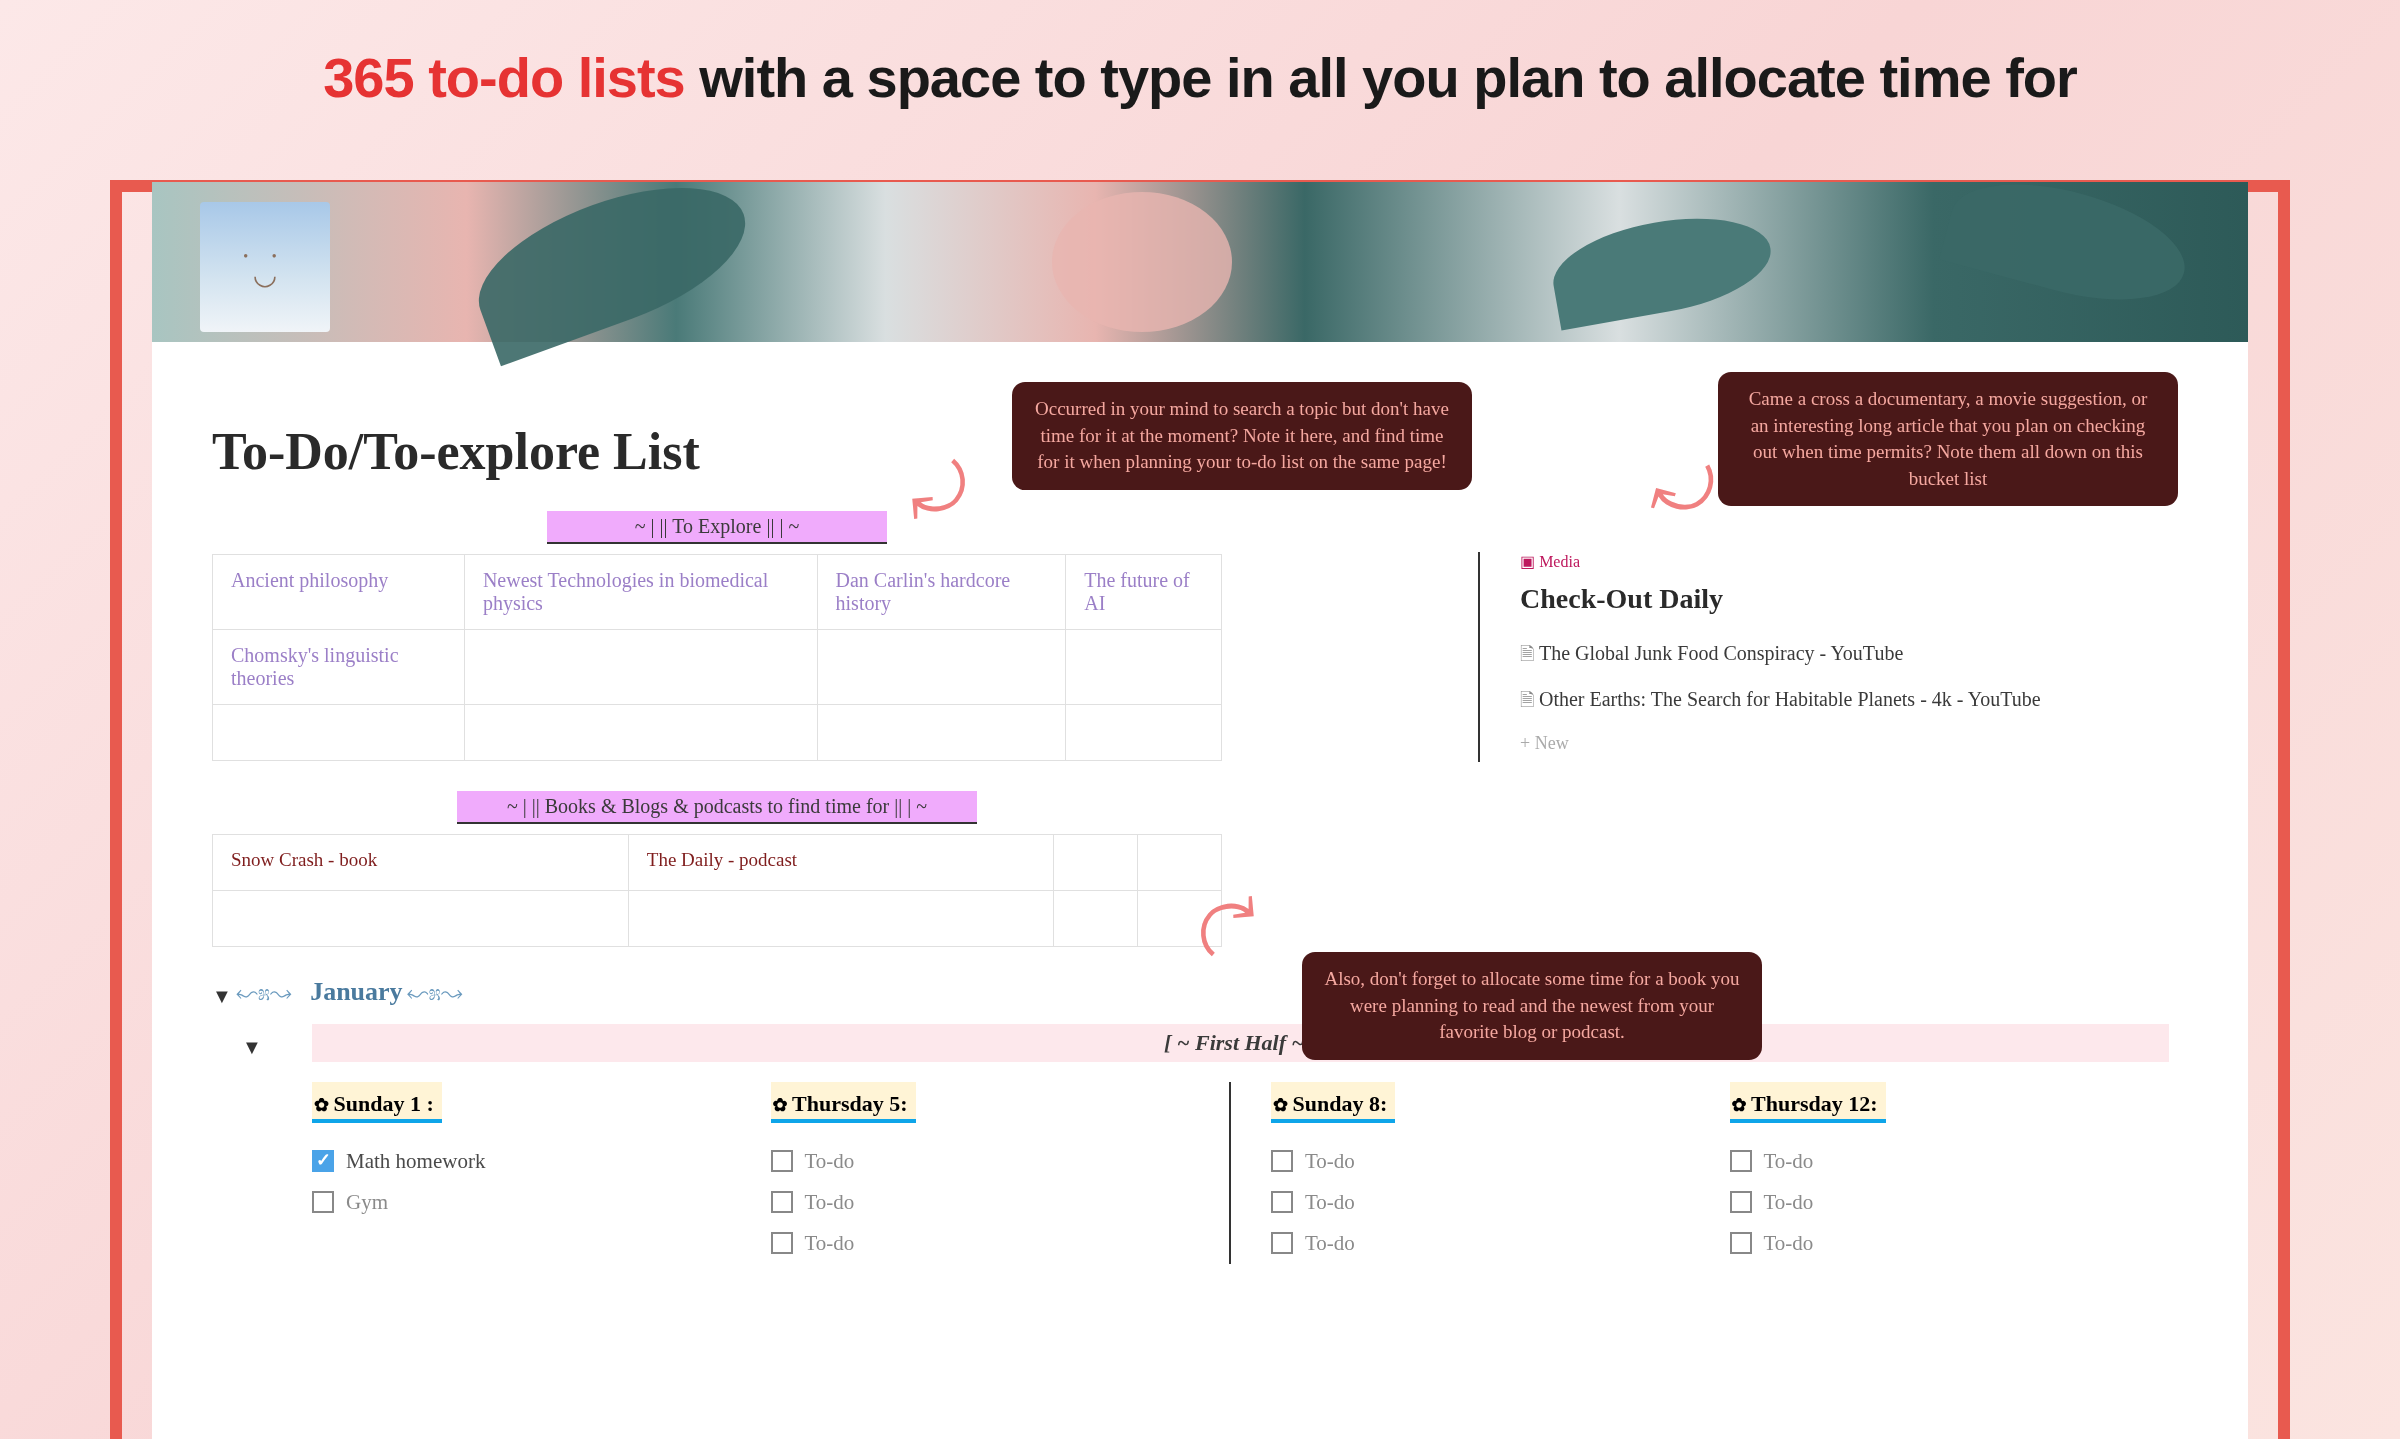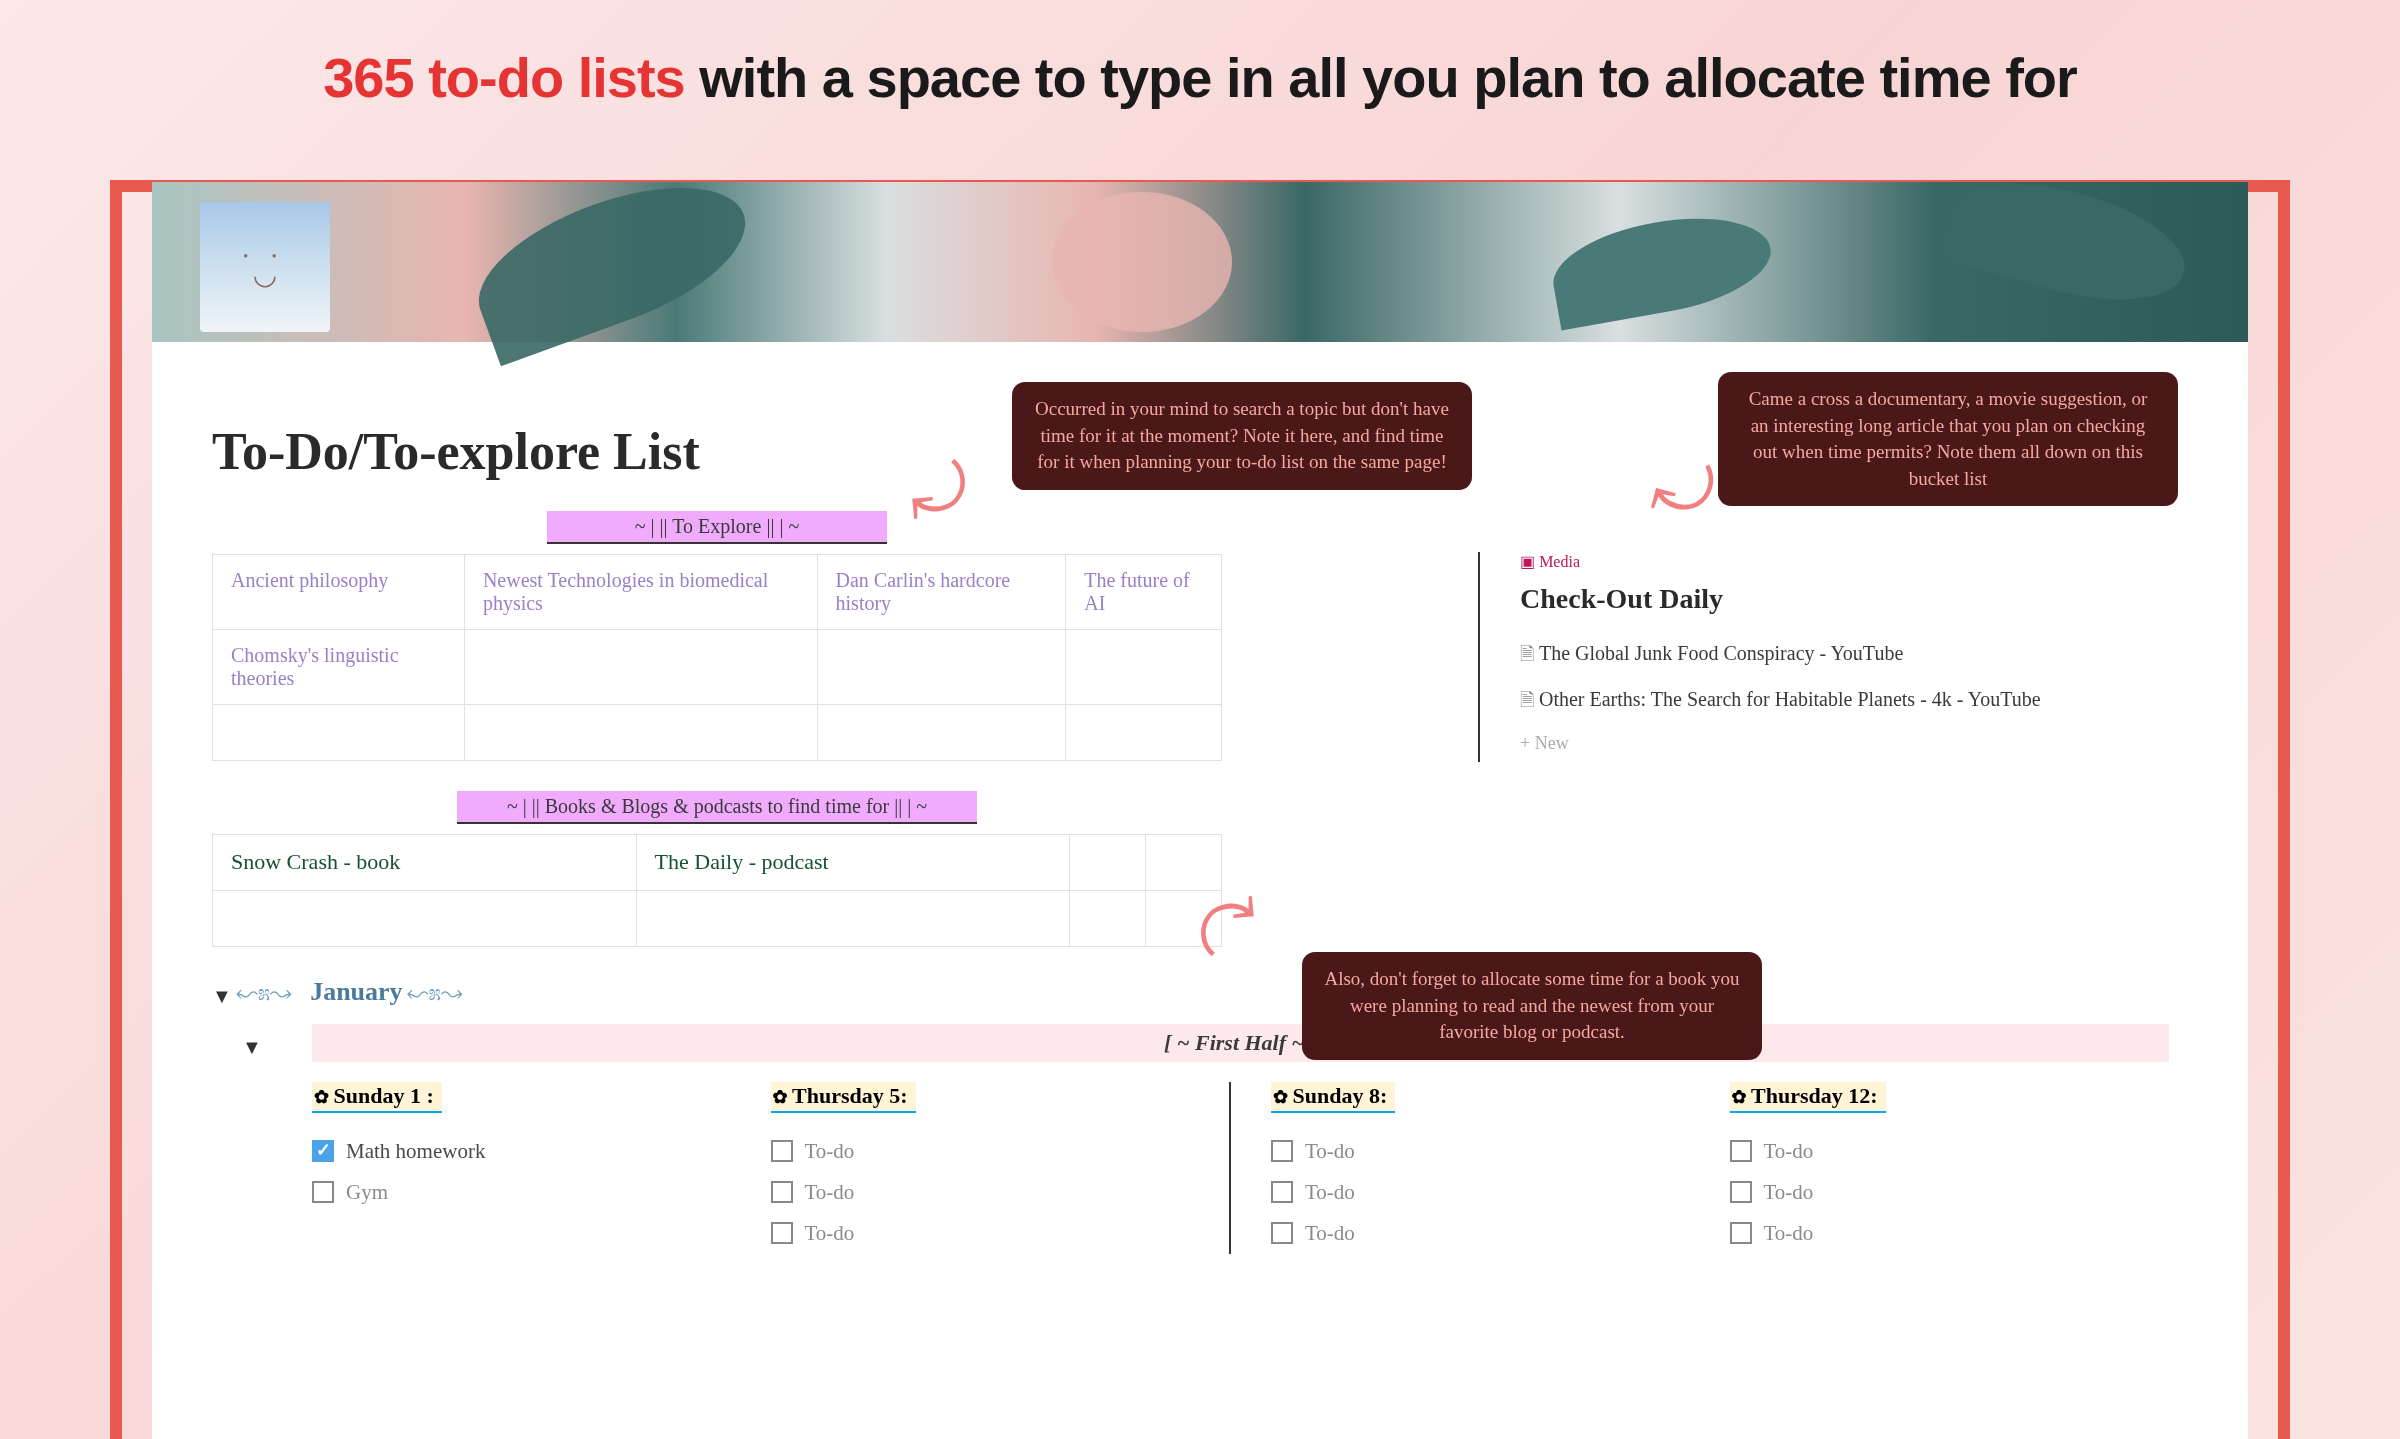--- a/index.html
+++ b/index.html
@@ -72,21 +72,21 @@
   font-size: 20px; color: #3a3a3a; background: #f0abfc; padding: 4px 0;
   border-bottom: 2px solid #333;
 }
 .section-label.wide { width: 520px; }
 .section-label.narrow { width: 340px; }
 .grid-table { width: 1010px; border-collapse: collapse; margin-bottom: 30px; }
 .grid-table td {
   border: 1px solid #e0e0e0; padding: 14px 18px; font-size: 20px;
   color: #9b7fc7; vertical-align: top; height: 56px;
 }
-.grid-table.books td { color: #14532d; font-size: 22px; }
+.grid-table.books td { color: #7f1d1d; font-size: 19px; }
 .grid-table.books { width: 1010px; }
 .right-panel {
   position: absolute; right: 0; top: 210px; width: 770px;
   border-left: 2px solid #333; padding-left: 40px;
 }
 .media-label { font-size: 16px; color: #be185d; margin-bottom: 12px; }
 .media-label::before { content: "▣ "; }
 .checkout-title { font-size: 28px; font-weight: 700; margin-bottom: 18px; color: #2a2a2a;}
 .media-item { font-size: 20px; color: #3a3a3a; padding: 8px 0; }
 .media-item::before { content: "🗎 "; color: #888; font-size: 18px; }
@@ -119,21 +119,21 @@
   margin: 16px 0 20px 50px; background: #fde8ec; text-align: center;
   font-size: 22px; font-style: italic; font-weight: 700; padding: 6px 0;
   color: #3a3a3a; width: 94%;
 }
 .half-bar-row .toggle { margin-left: 30px; vertical-align: top; margin-top: 6px;}
 .days-row { display: flex; padding-left: 100px; gap: 0; }
 .day-col { flex: 1; padding-right: 30px; }
 .day-col.bordered { border-left: 2px solid #333; padding-left: 40px; }
 .day-header {
   font-weight: 700; font-size: 22px; background: #fff4d6;
-  border-bottom: 2px solid #0ea5e9; display: inline-block; padding: 1px 8px 2px 2px;
+  border-bottom: 4px solid #0ea5e9; display: inline-block; padding: 9px 8px 2px 2px;
   margin-bottom: 18px;
 }
 .day-header::before { content: "✿ "; font-size: 18px;}
 .todo-item { font-size: 21px; color: #8a8a8a; padding: 8px 0; display: flex; align-items: center; gap: 12px;}
 .todo-item.done { color: #4a4a4a; }
 .checkbox { width: 22px; height: 22px; border: 2px solid #888; display: inline-block; flex-shrink: 0;}
 .checkbox.checked { background: #4aa3e8; border-color: #4aa3e8; position: relative;}
 .checkbox.checked::after { content: "✓"; color: #fff; position: absolute; left: 2px; top: -3px; font-size: 18px; font-weight: bold;}
 </style>
 </head>

